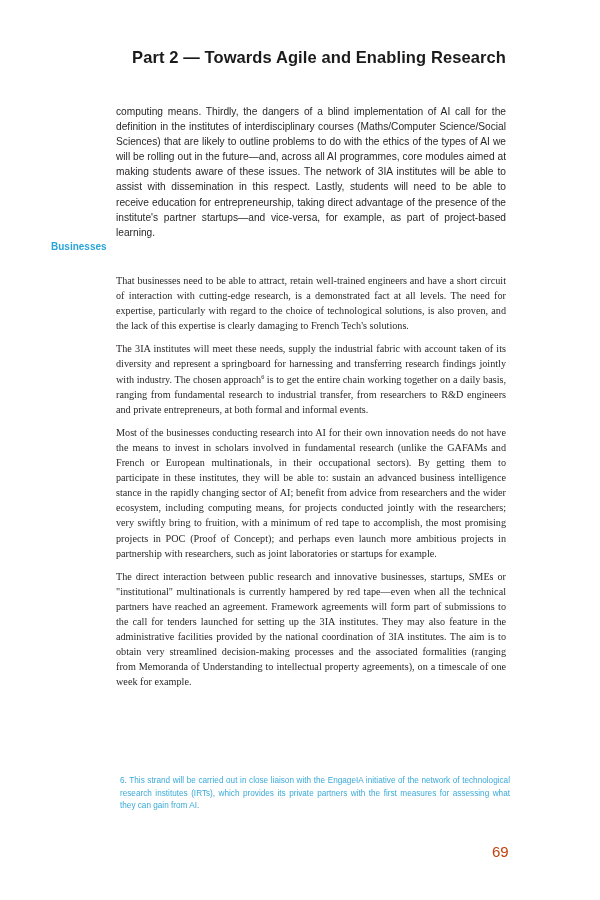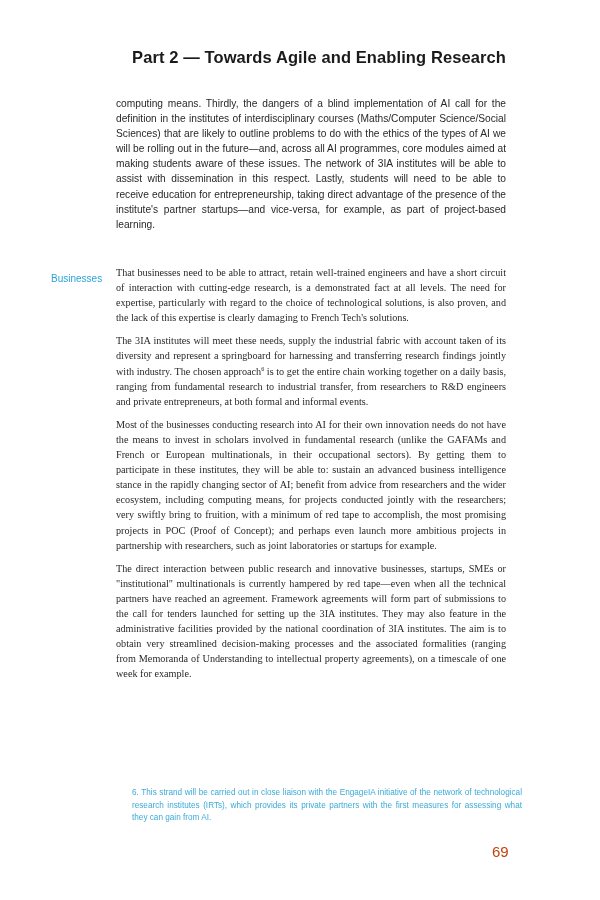--- a/index.html
+++ b/index.html
@@ -1,26 +1,26 @@
 <!DOCTYPE html>
 <html><head>
 <meta charset="utf-8">
 <style>
   html, body { margin: 0; padding: 0; background: #ffffff; }
   body { width: 600px; height: 900px; position: relative; overflow: hidden;
          font-family: "Liberation Sans", sans-serif; color: #231f20; }
   .header-title { position: absolute; top: 48px; right: 94px; font-weight: bold;
                   font-size: 16.5px; color: #1a1a1a; letter-spacing: 0.1px; margin-left: 36px; }
   .body-col { position: absolute; left: 116px; width: 390px; }
-  p { margin: 0 0 8px 0; font-size: 10.2px; line-height: 15.1px; text-align: justify;
+  p { margin: 8px 0 8px 0; font-size: 10.2px; line-height: 15.1px; text-align: justify;
       color: #2a2728; }
   .section-heading { position: absolute; left: 51px; top: 241px; font-size: 10px;
-                     font-weight: normal; color: #2aa4d8; margin-top: 32px; }
+                     font-weight: bold; color: #2aa4d8; }
   .footnote { position: absolute; left: 116px; top: 771px; width: 390px;
-              font-size: 8.2px; line-height: 12.6px; color: #3aaad8; text-align: justify; margin: 16px; }
+              font-size: 8.2px; line-height: 12.6px; color: #3aaad8; text-align: justify; margin: 4px; }
   .page-number { position: absolute; left: 492px; top: 843px; font-size: 15px; color: #c2410c; }
   sup { font-size: 6px; line-height: 0; vertical-align: super; }
 </style>
 </head>
 <body>
 
 <div class="header-title">Part 2 — Towards Agile and Enabling Research</div>
 
 <div class="body-col" style="top: 96px;">
   <p>computing means. Thirdly, the dangers of a blind implementation of AI call for the definition in the institutes of interdisciplinary courses (Maths/Computer Science/Social Sciences) that are likely to outline problems to do with the ethics of the types of AI we will be rolling out in the future—and, across all AI programmes, core modules aimed at making students aware of these issues. The network of 3IA institutes will be able to assist with dissemination in this respect. Lastly, students will need to be able to receive education for entrepreneurship, taking direct advantage of the presence of the institute's partner startups—and vice-versa, for example, as part of project-based learning.</p>

